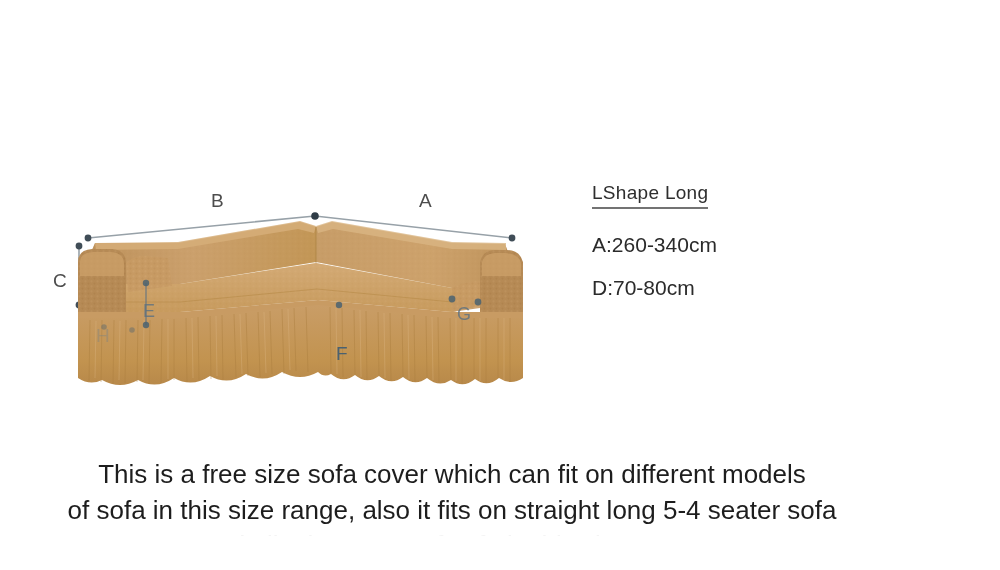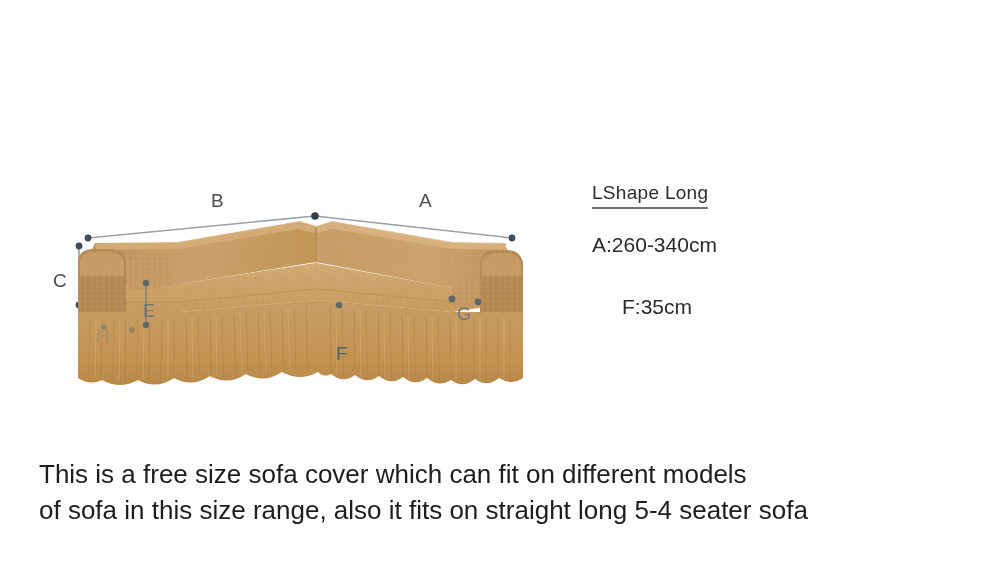--- a/index.html
+++ b/index.html
@@ -77,21 +77,21 @@
   .spec-cell.col-left  { width: 158px; }
   .spec-cell.col-right { width: 200px; }
   .spec-cell.indent    { padding-left: 30px; }
 
   
   #description {
     position: absolute;
     left: 0;
     top: 456px;
     width: 904px;
-    padding-left: 39px;
+    text-align: center;
   }
   .desc-line {
     font-size: 26px;
     color: #1d1d1d;
     line-height: 36px;
     font-family: "Liberation Sans", sans-serif;
     white-space: nowrap;
   }
   .desc-line.clipped {
     color: #f4f4f4;
@@ -306,24 +306,24 @@
   <div id="spec-panel">
     <div id="spec-title-wrap">
       <span id="spec-title">LShape Long</span>
     </div>
 
     <div class="spec-row">
       <span class="spec-cell col-left">A:260-340cm</span>
     </div>
 
     <div class="spec-row">
+      <span class="spec-cell col-right">D:70-80cm</span>
     </div>
 
     <div class="spec-row">
-      <span class="spec-cell col-right indent">F:35cm</span>
     </div>
 
     <div class="spec-row">
       <span class="spec-cell col-right"></span>
     </div>
   </div>
 
   <div id="description">
     <div class="desc-line">This is a free size sofa cover which can fit on different models</div>
     <div class="desc-line">of sofa in this size range, also it fits on straight long 5-4 seater sofa</div>

